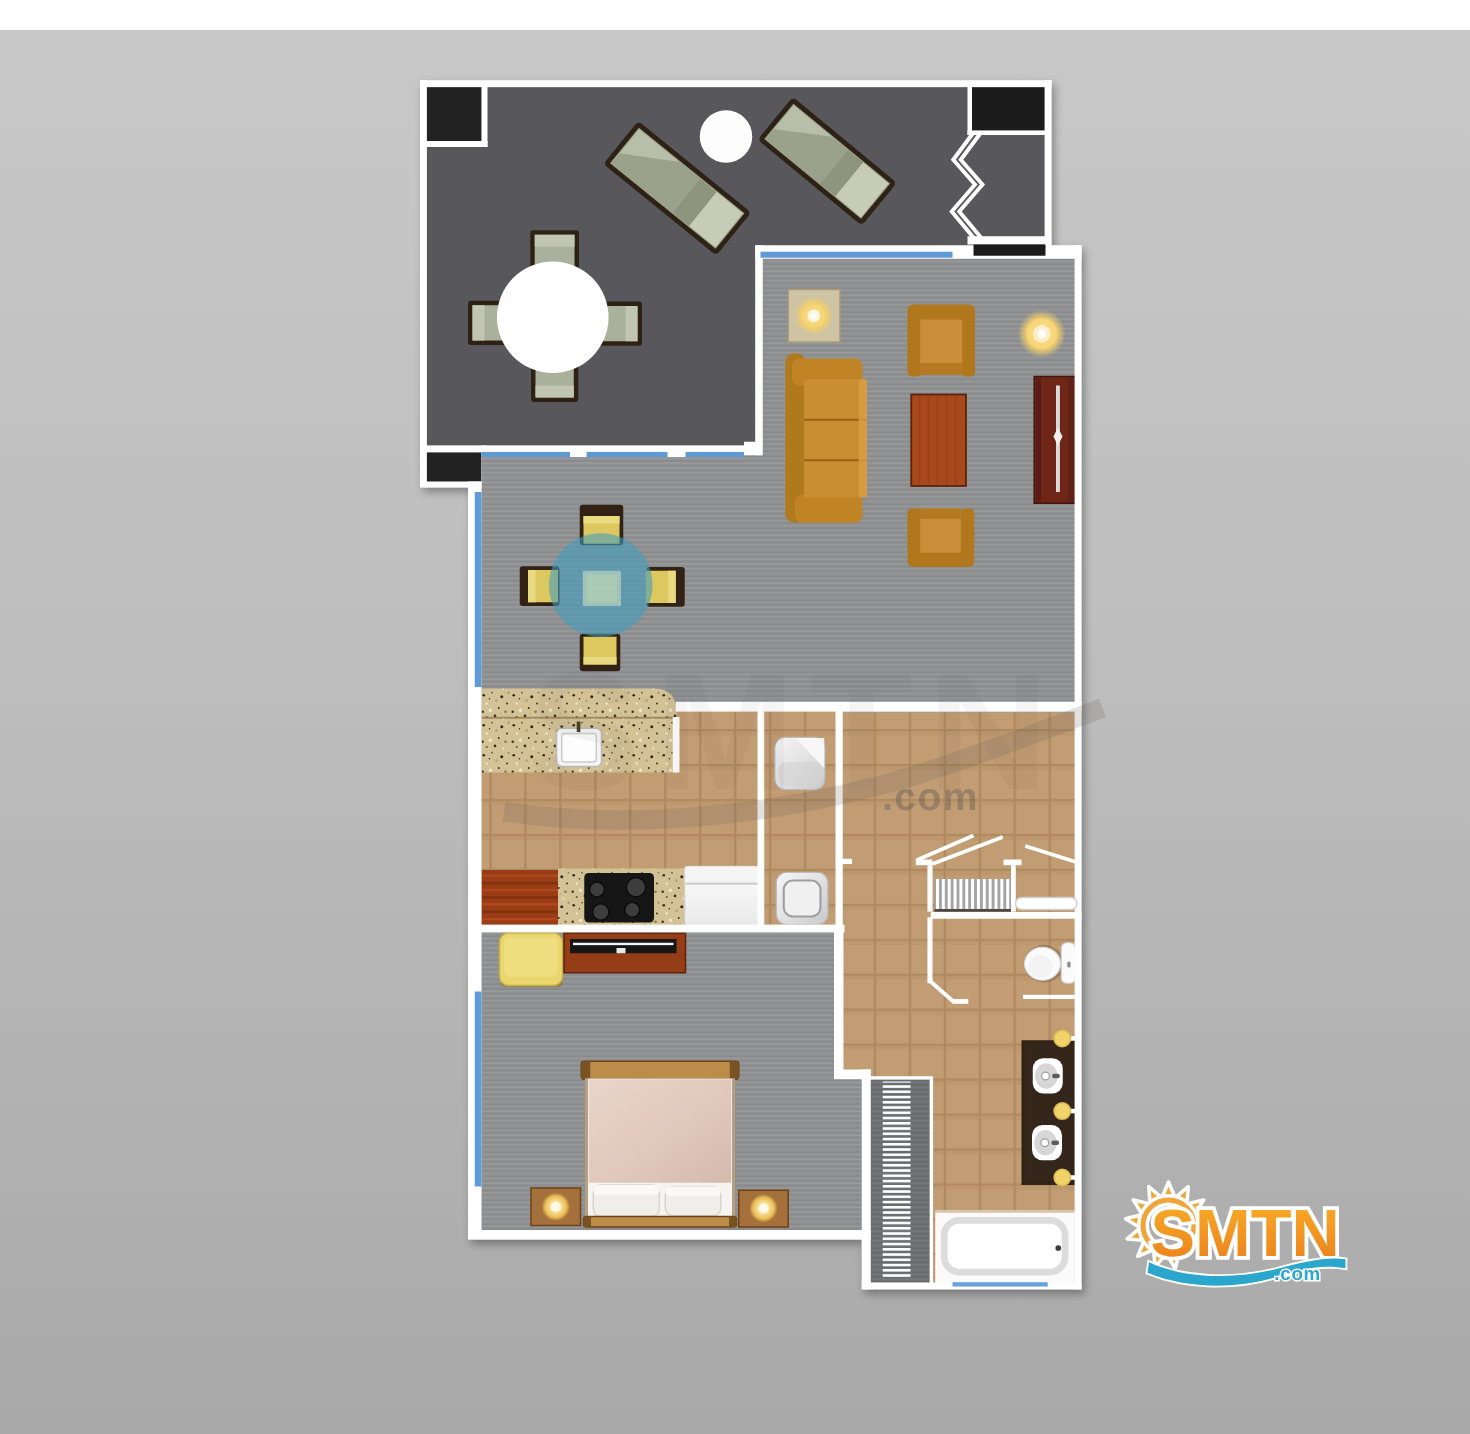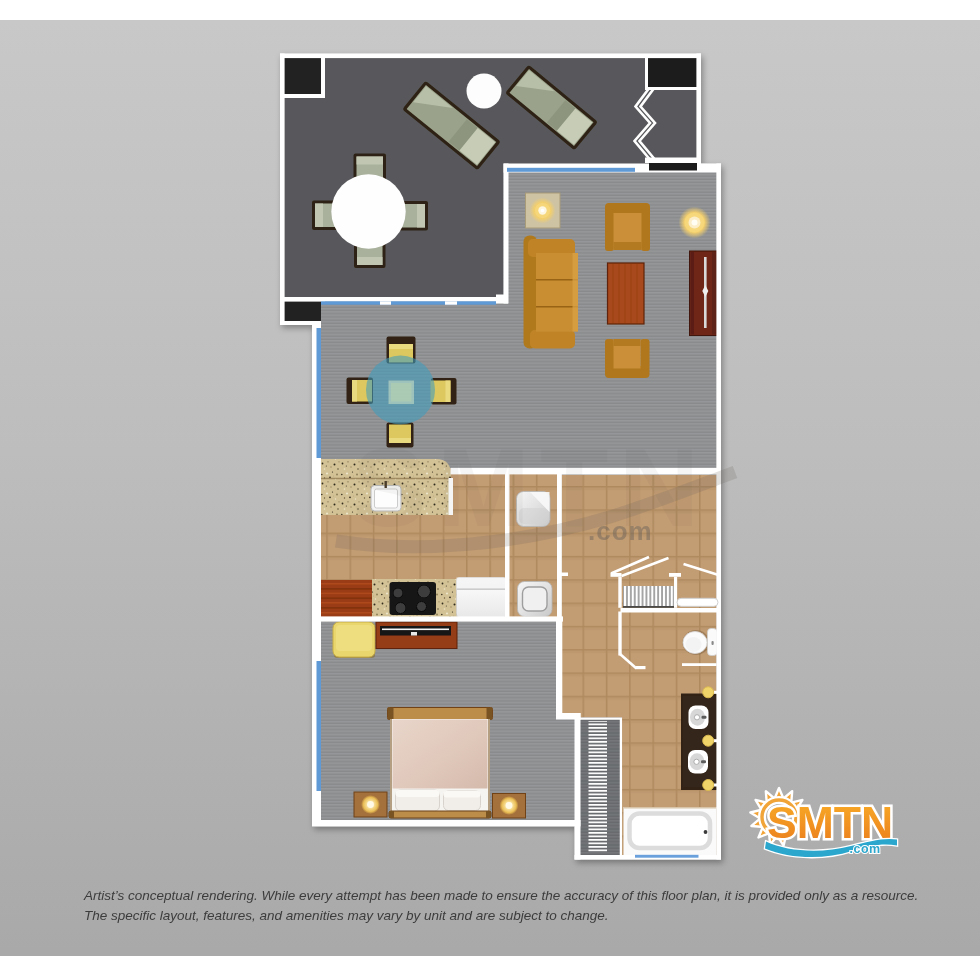--- a/index.html
+++ b/index.html
@@ -498,14 +498,13 @@
 <circle cx="779" cy="797" r="17" fill="none" stroke="#f1a437" stroke-width="3.4"></circle>
 
 <text x="767" y="817.5" font-family="Liberation Sans, sans-serif" font-size="44.5" font-weight="bold" fill="url(#lettersG)" stroke="#ffffff" stroke-width="5" paint-order="stroke" letter-spacing="0">SMTN</text>
 
 <path d="M766,821.5 C788,832 822,833.5 851,826 C868,821.5 884,817.5 897,819.5 L897,825.5 C884,823 870,825 852,831 C824,840 790,839 765,828.5 Z" fill="#2ba6cc" stroke="#ffffff" stroke-width="2.5" paint-order="stroke"></path>
 
 <text x="849.5" y="833" font-family="Liberation Sans, sans-serif" font-size="12.5" font-weight="bold" fill="#2ba6cc" stroke="#ffffff" stroke-width="2" paint-order="stroke" letter-spacing="0.5">.com</text>
 </g>
 </svg>
 
-<div id="disc">Artist’s conceptual rendering. While every attempt has been made to ensure the accuracy of this floor plan, it is provided only as a resource.<br>The specific layout, features, and amenities may vary by unit and are subject to change.</div>
 </div>
 
 </body></html>

